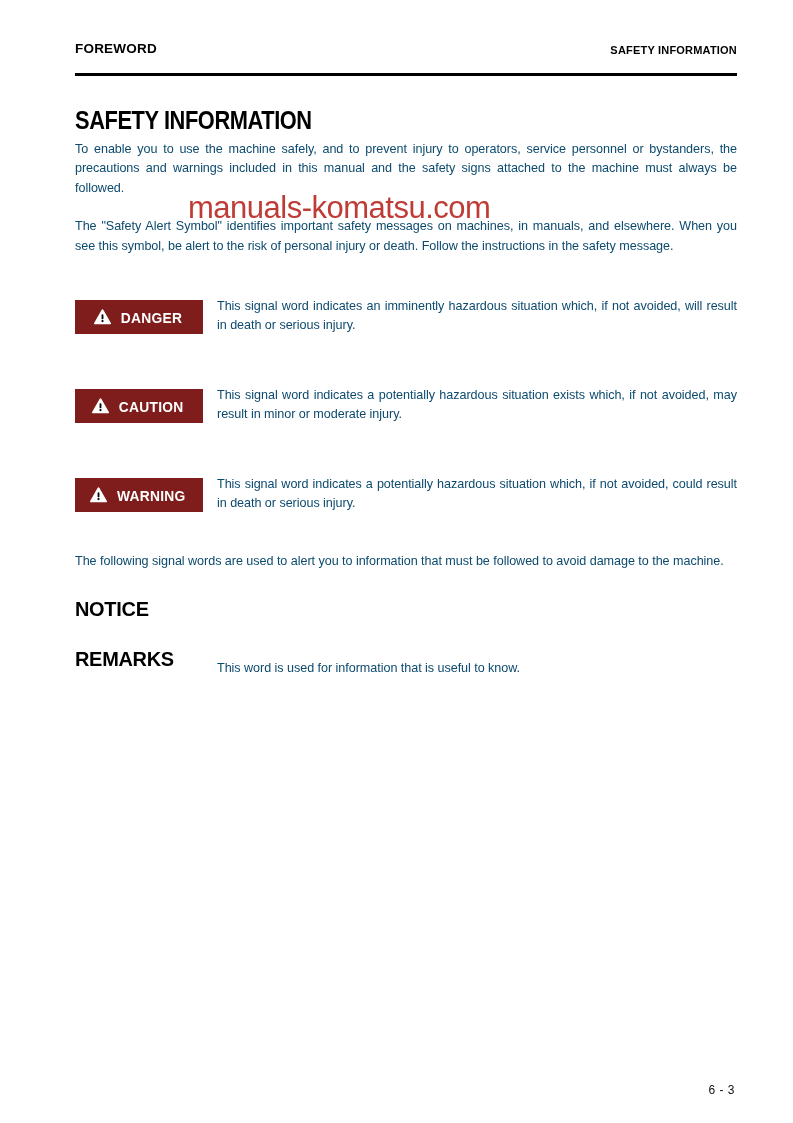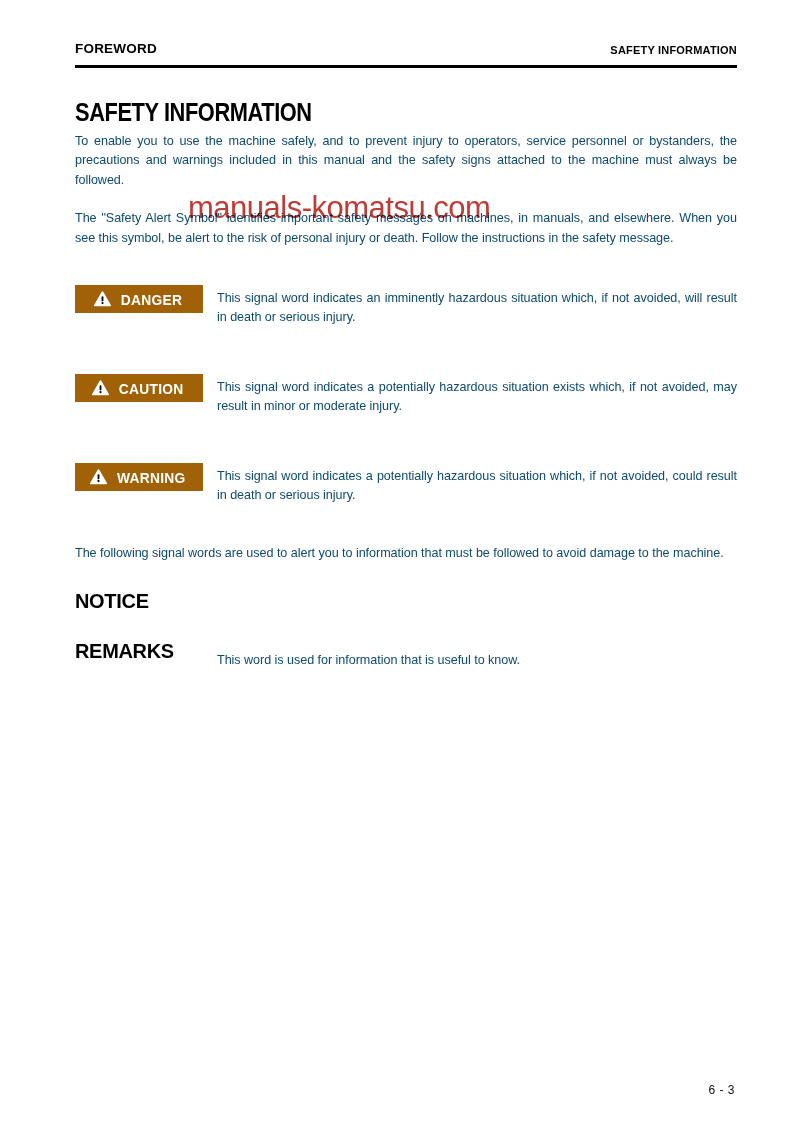--- a/index.html
+++ b/index.html
@@ -14,21 +14,21 @@
   }
   .content {
     padding: 41px 56px 0 75px;
   }
   
   .page-header {
     display: flex;
     justify-content: space-between;
     align-items: flex-end;
     border-bottom: 3px solid #000;
-    padding-bottom: 9px;
+    padding-bottom: 17px;
   }
   .hdr-left {
     font-size: 13.5px;
     font-weight: bold;
     letter-spacing: 0.2px;
     color: #000;
   }
   .hdr-right {
     font-size: 11px;
     font-weight: bold;
@@ -61,24 +61,24 @@
   .p-damage   { margin-top: 26px; }
   
   .signal-row {
     display: flex;
     align-items: flex-start;
     margin-top: 25px;
   }
   .signal-row.first { margin-top: 28px; }
   .signal-box {
     flex: 0 0 128px;
-    height: 28px;
-    margin-top: 9px;
+    height: 34px;
+    margin-top: 16px;
     margin-right: 14px;
-    background: #a16207;
+    background: #7f1d1d;
     color: #fff;
     display: flex;
     align-items: center;
     justify-content: center;
     gap: 7px;
   }
   .signal-box .label {
     font-size: 15px;
     font-weight: bold;
     letter-spacing: 0.3px;

